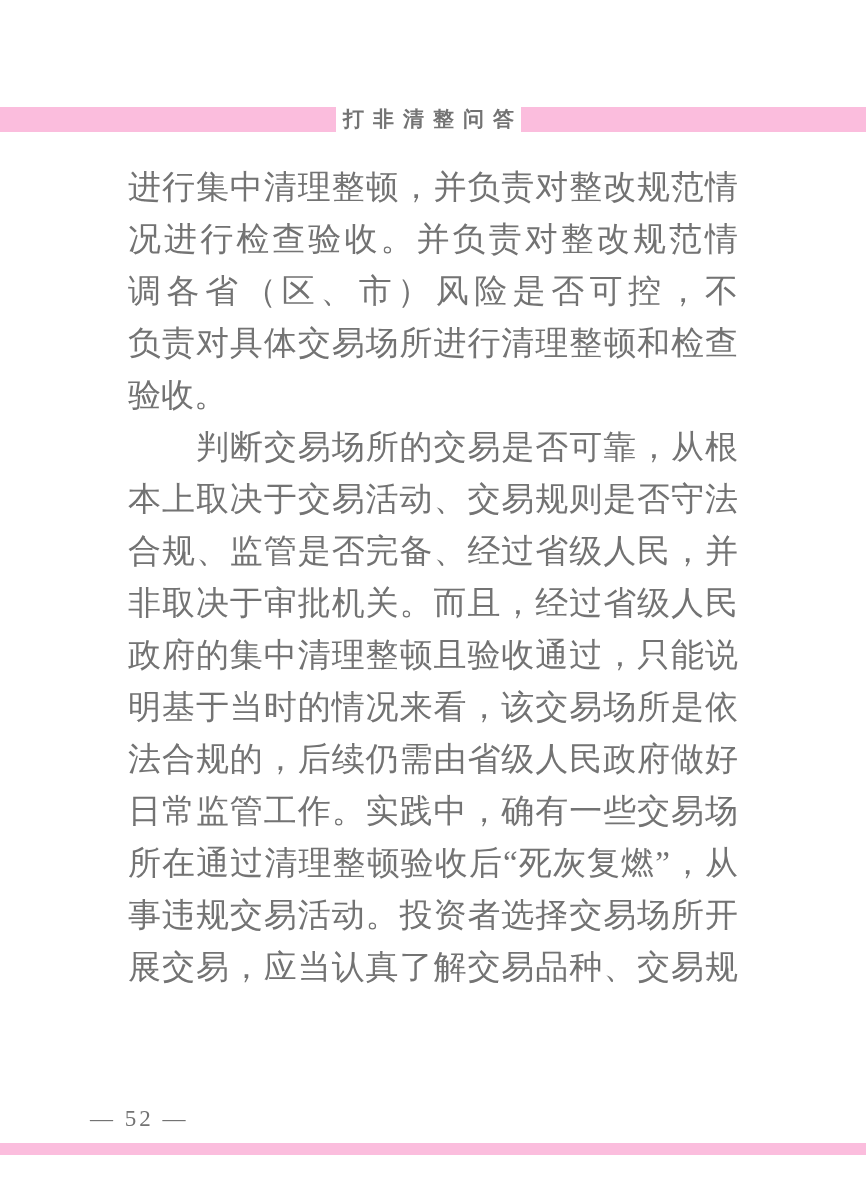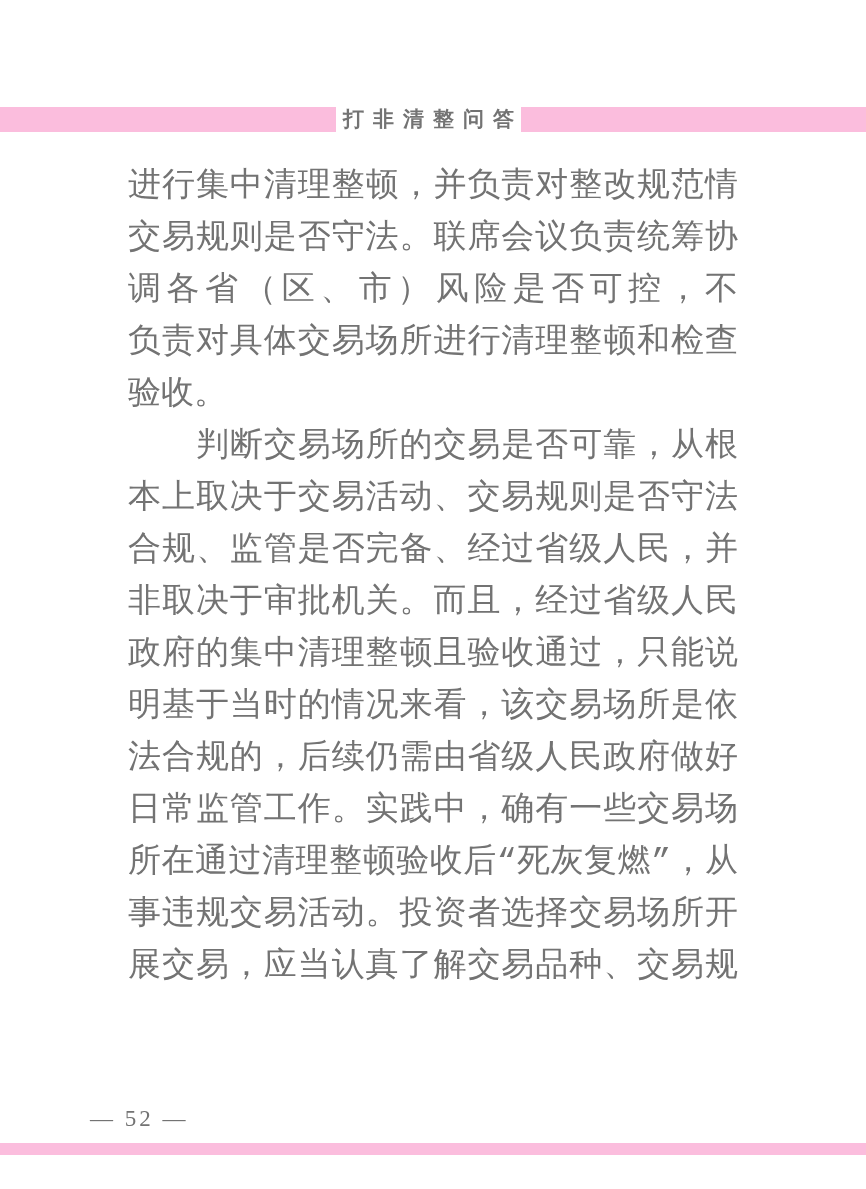--- a/index.html
+++ b/index.html
@@ -49,21 +49,20 @@
     position: absolute;
     left: 128px;
     top: 161px;
     width: 610px;
   }
   .text-line {
     height: 52px;
     line-height: 52px;
     font-size: 33px;
     letter-spacing: 0;
-    font-family: Liberation Mono, monospace;
   }
   .text-line.justify {
     text-align: justify;
     text-align-last: justify;
     text-justify: inter-character;
   }
   .text-line.indent {
     text-indent: 68px;
   }
   
@@ -92,21 +91,21 @@
 <div class="page">
 
   <div class="header-bar pink-fill" style="background: rgb(251, 189, 221);"></div>
 
   <div class="running-head">
     <span class="running-head-title">打非清整问答</span>
   </div>
 
   <div class="body-text">
       <div class="text-line justify">进行集中清理整顿，并负责对整改规范情</div>
-      <div class="text-line justify">交易规则是否守法。联席会议负责统筹协</div>
+      <div class="text-line justify">况进行检查验收。并负责对整改规范情</div>
       <div class="text-line justify">调各省（区、市）风险是否可控，不</div>
       <div class="text-line justify">负责对具体交易场所进行清理整顿和检查</div>
       <div class="text-line">验收。</div>
       <div class="text-line justify indent">判断交易场所的交易是否可靠，从根</div>
       <div class="text-line justify">本上取决于交易活动、交易规则是否守法</div>
       <div class="text-line justify">合规、监管是否完备、经过省级人民，并</div>
       <div class="text-line justify">非取决于审批机关。而且，经过省级人民</div>
       <div class="text-line justify">政府的集中清理整顿且验收通过，只能说</div>
       <div class="text-line justify">明基于当时的情况来看，该交易场所是依</div>
       <div class="text-line justify">法合规的，后续仍需由省级人民政府做好</div>

